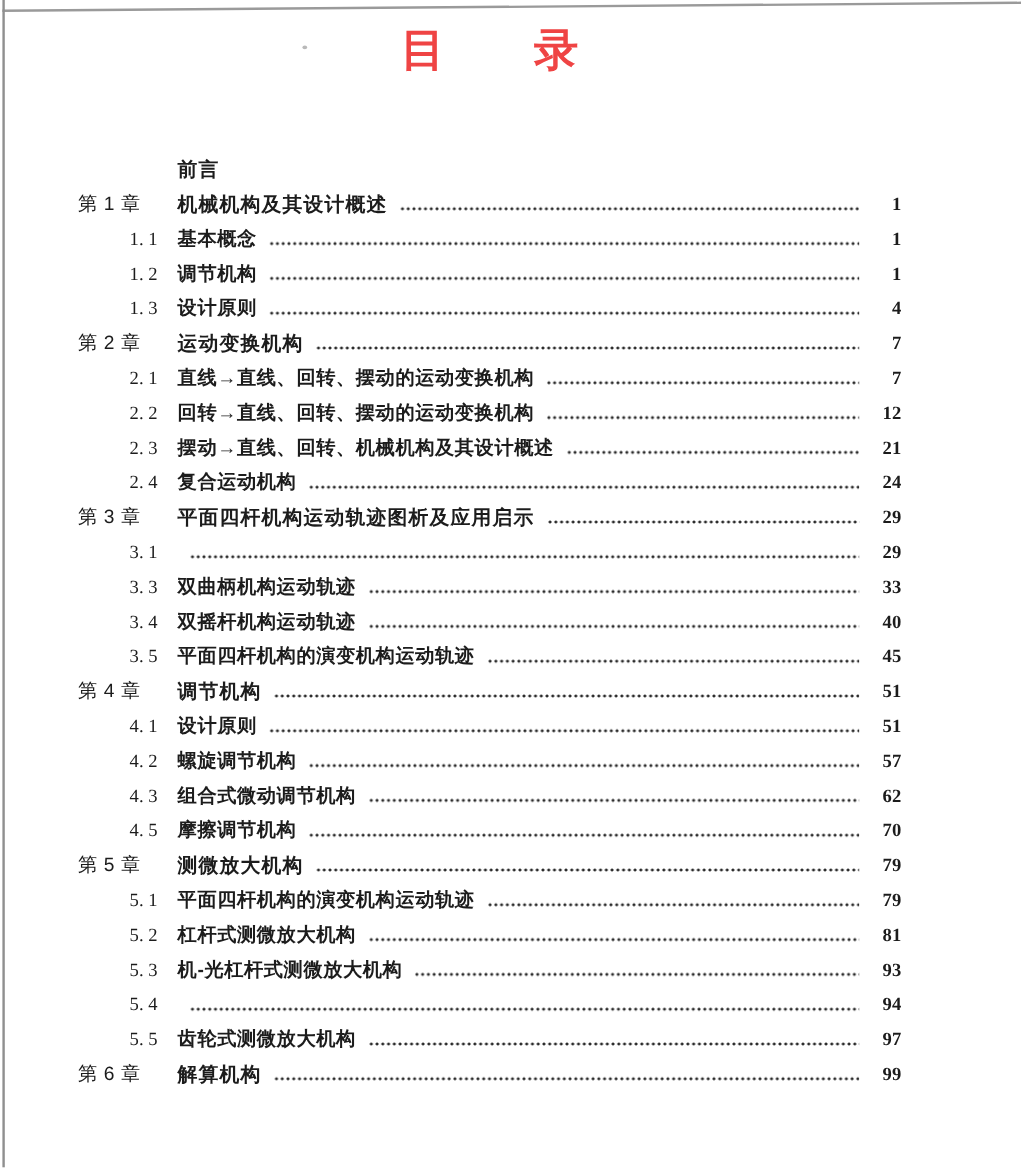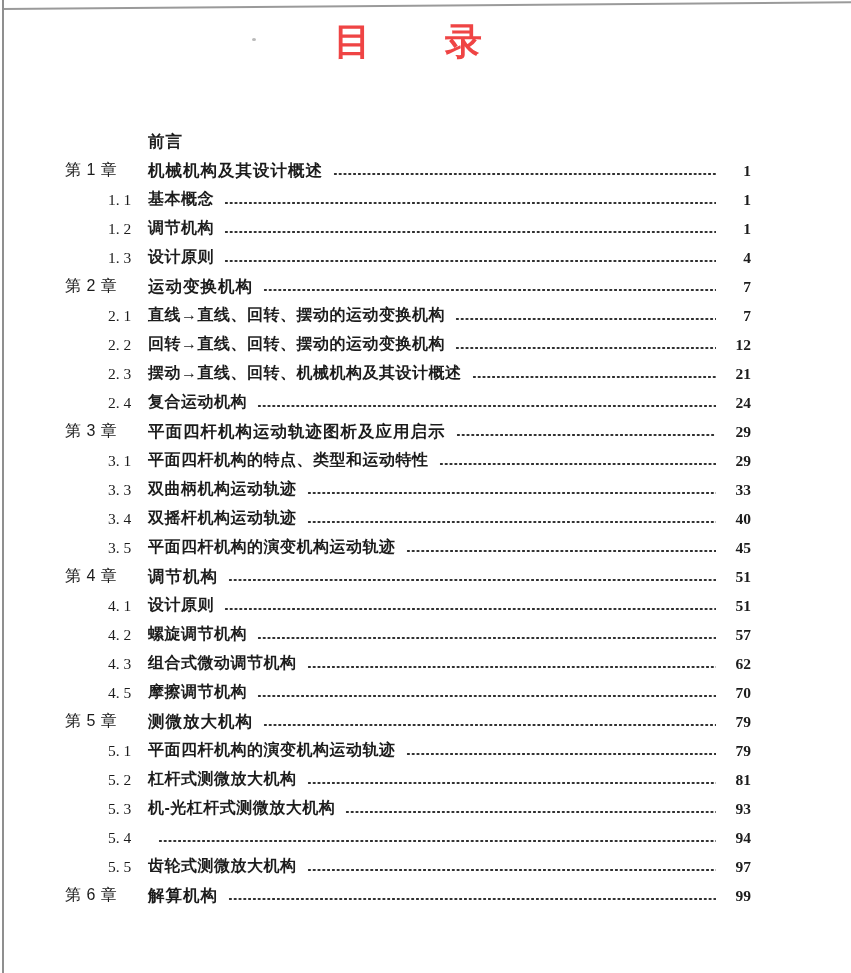--- a/index.html
+++ b/index.html
@@ -151,21 +151,20 @@
     <span class="pageno">24</span>
   </div>
     <div class="row chapter">
     <span class="num">第 3 章</span>
     <span class="label">平面四杆机构运动轨迹图析及应用启示</span>
     <span class="leader"></span>
     <span class="pageno">29</span>
   </div>
     <div class="row section">
     <span class="num">3. 1</span>
-    <span class="label">平面四杆机构的特点、类型和运动特性</span>
     <span class="leader"></span>
     <span class="pageno">29</span>
   </div>
     <div class="row section">
     <span class="num">3. 3</span>
     <span class="label">双曲柄机构运动轨迹</span>
     <span class="leader"></span>
     <span class="pageno">33</span>
   </div>
     <div class="row section">

